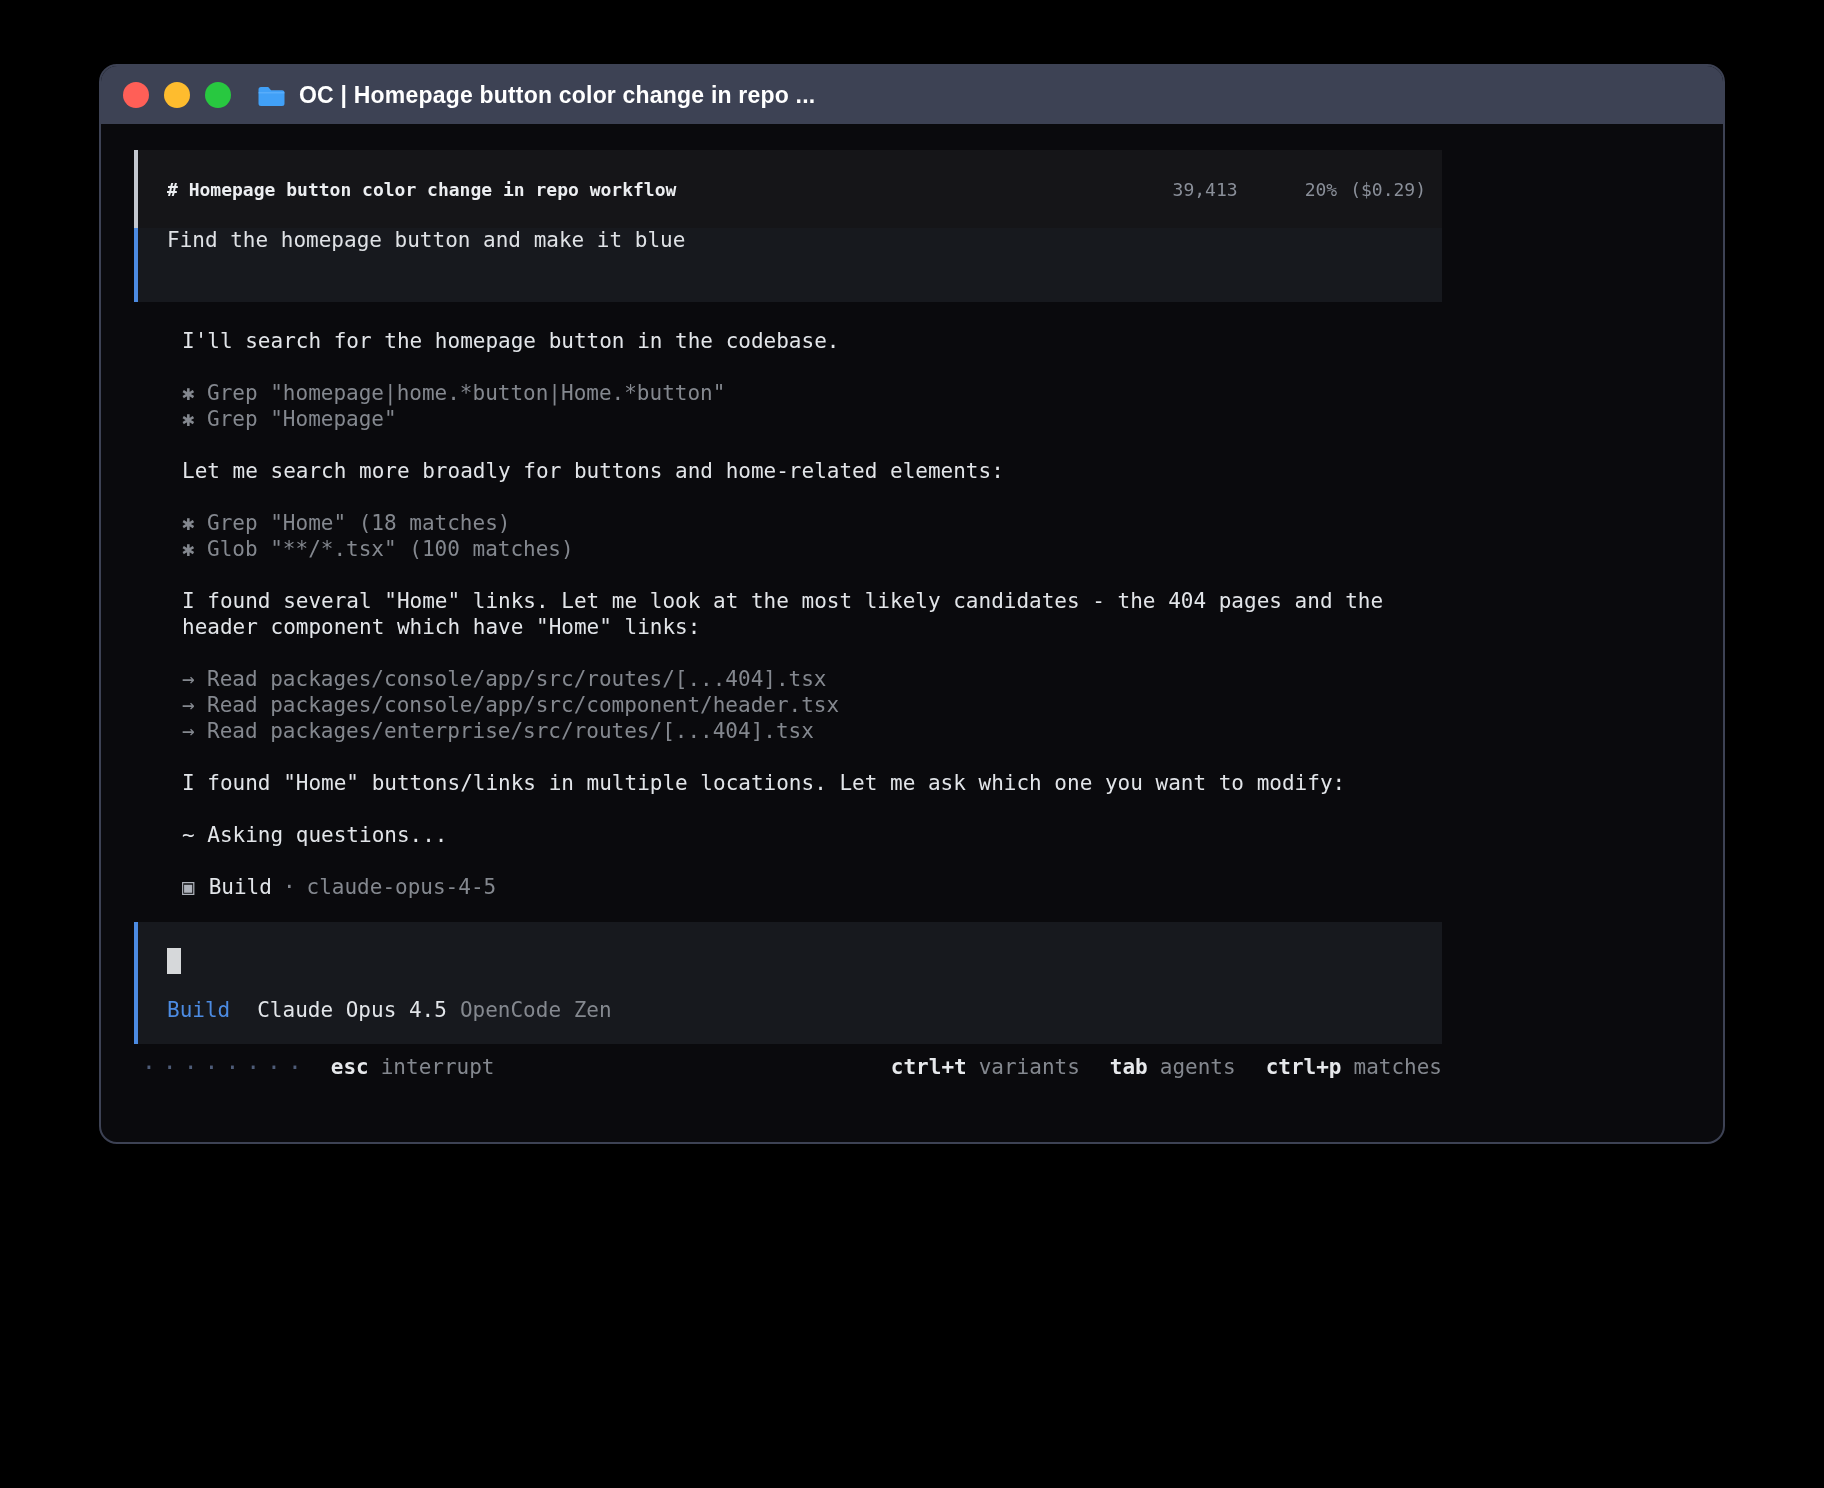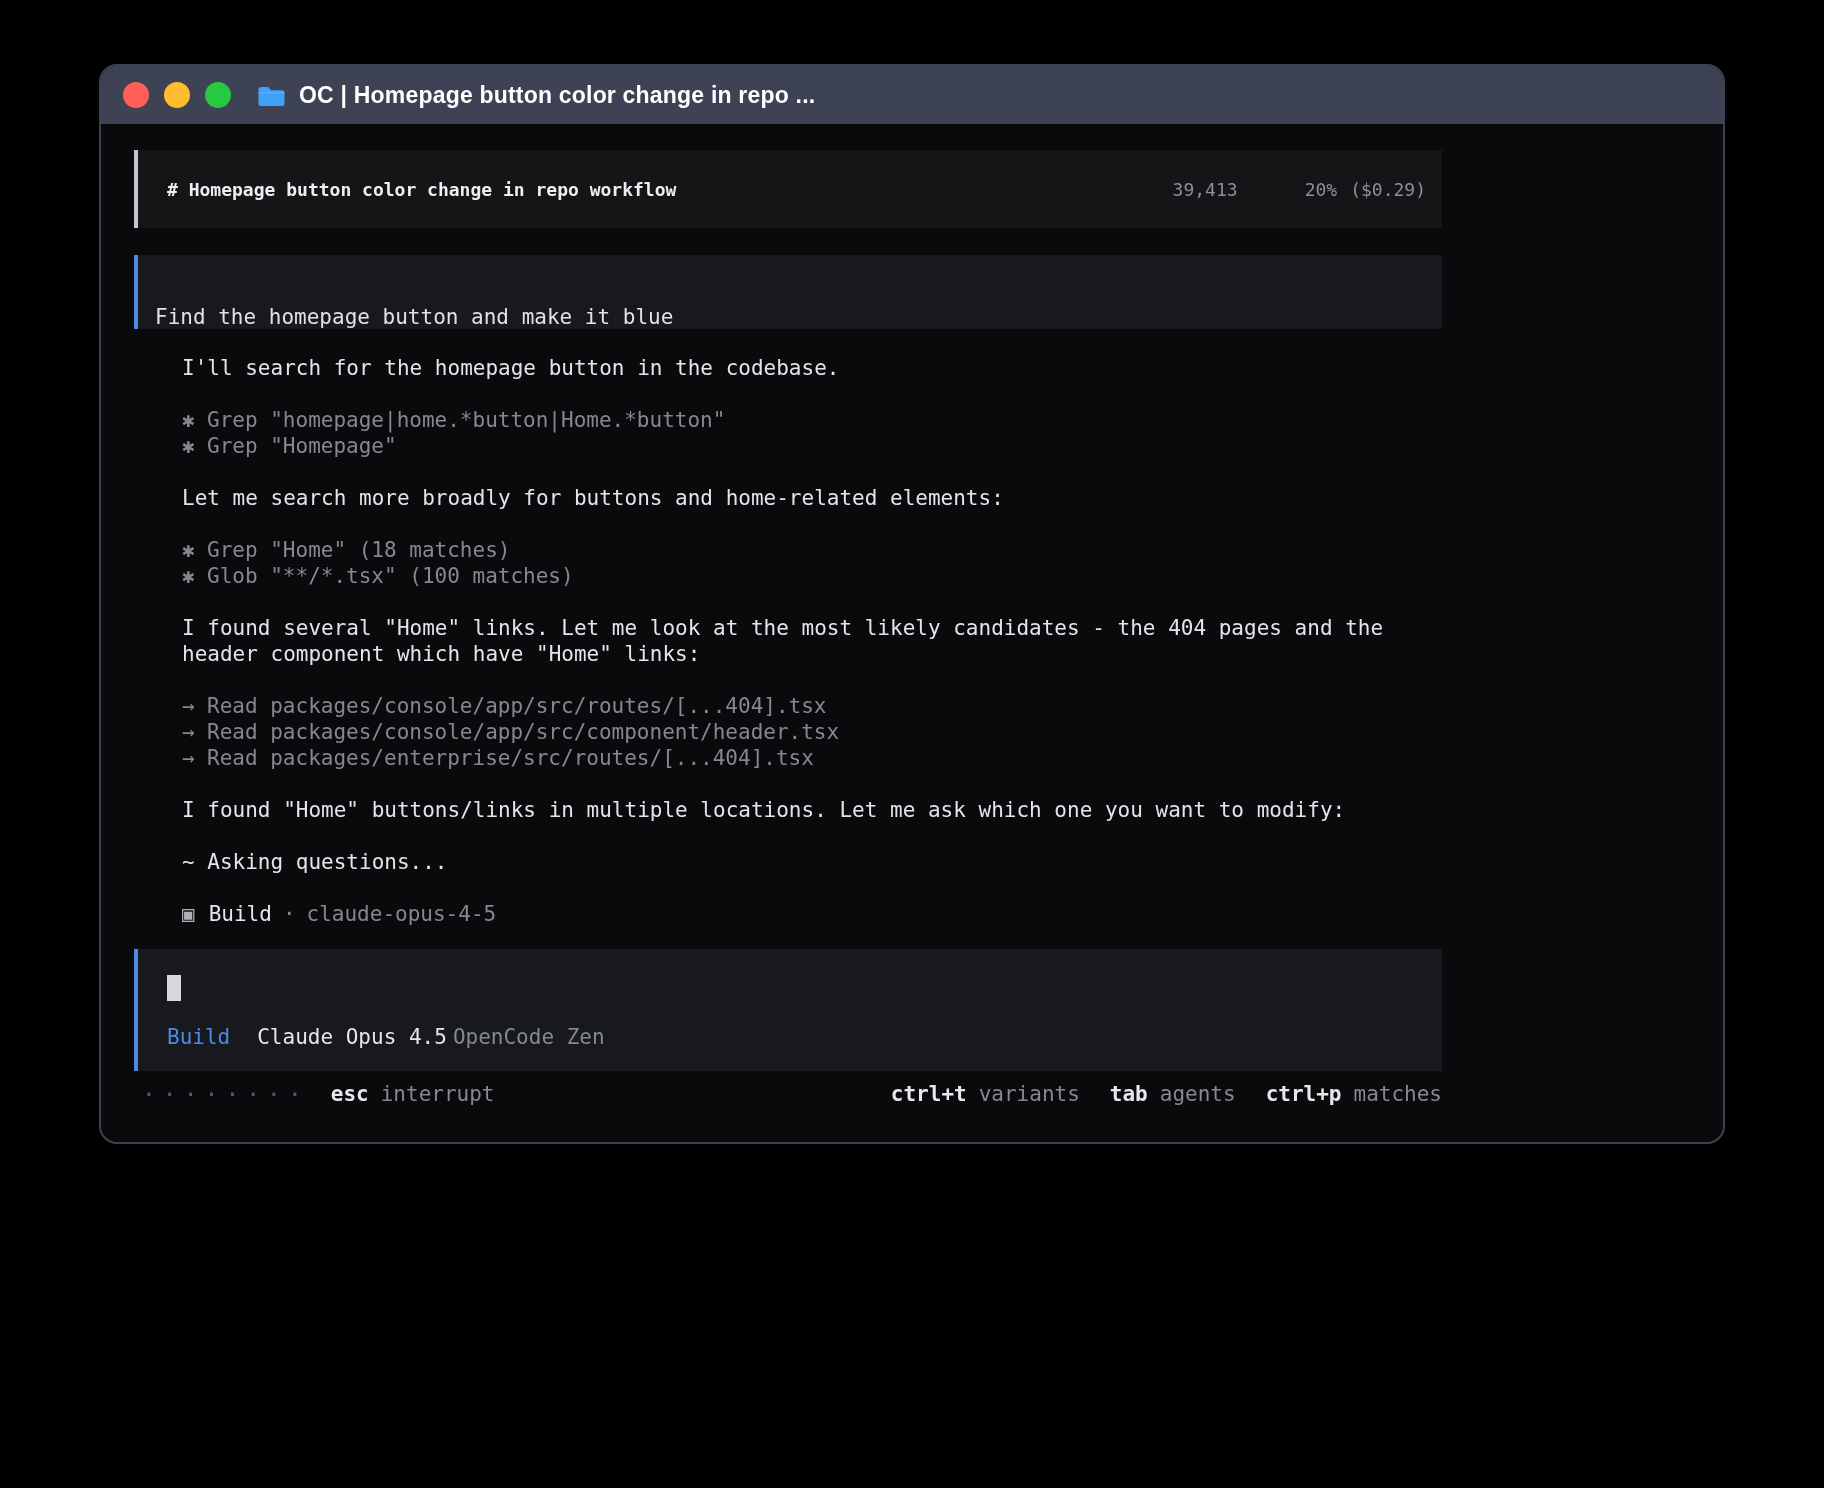--- a/index.html
+++ b/index.html
@@ -23,42 +23,42 @@
   .col { width:1308px; }
 
   .session-header { height:78px; background:#151518; border-left:4px solid #c3c7cf;
                     display:flex; align-items:center; justify-content:space-between;
                     padding:0 16px 0 29px; font-size:18px; }
   .sh-title { color:#eceef1; font-weight:bold; }
   .sh-stats { color:#8a8f99; display:flex; }
   .sh-tokens { margin-right:26px; }
   .sh-context { margin-right:13px;margin-left:41px; }
 
-  .user-block { margin-top:27px; height:74px; background:#17191e; border-left:4px solid #4c8be2;
-                display:flex; align-items:flex-end; padding-left:17px; font-size:21px; color:#dfe2e6; }
+  .user-block { height:74px; background:#17191e; border-left:4px solid #4c8be2;
+                display:flex; align-items:flex-start; padding-left:29px; font-size:21px; color:#dfe2e6; }
 
   .tr { font-size:21px; line-height:26px; }
   .grp { margin-top:26px;margin-left:48px; }
   .white { color:#e2e5e9; }
   .gray { color:#84888f; }
   .wrap { max-width:1244px; }
   .tool-icon { display:inline-block; width:25px; }
   .agent-row { display:flex; align-items:center; }
   .agent-icon { color:#aeb2ba; margin-right:14px; }
   .agent-name { color:#e2e5e9; margin-right:11px; }
   .agent-sep { color:#84888f; margin-right:11px; }
   .agent-model { color:#84888f; }
 
   .input-block { margin-top:22px; height:122px; background:#17191e; border-left:4px solid #4c8be2;
                  padding:26px 29px 22px 29px; display:flex; flex-direction:column;
                  justify-content:space-between; cursor:text; }
   .cursor { width:14px; height:26px; background:#d6d8da; }
   .input-meta { font-size:21px; display:flex; align-items:baseline; }
   .mode { color:#4c8be2; margin-right:27px; }
-  .model { color:#e2e5e9; margin-right:6px; }
+  .model { color:#e2e5e9; margin-right:13px; }
   .provider { color:#84888f; }
 
   .footer { margin-top:10px; width:1308px; display:flex; justify-content:space-between;
             align-items:center; font-size:21px; }
   .footer-left { display:flex; align-items:center; padding-left:8px; }
   .spinner { color:#4e5c78; letter-spacing:7px; font-size:23px; margin-right:22px; }
   .key { color:#e6e8eb; font-weight:bold; margin-right:12px; }
   .flabel { color:#84888f; }
   .footer-right { display:flex; align-items:center; }
   .pair { display:flex; align-items:baseline; margin-left:30px; }

